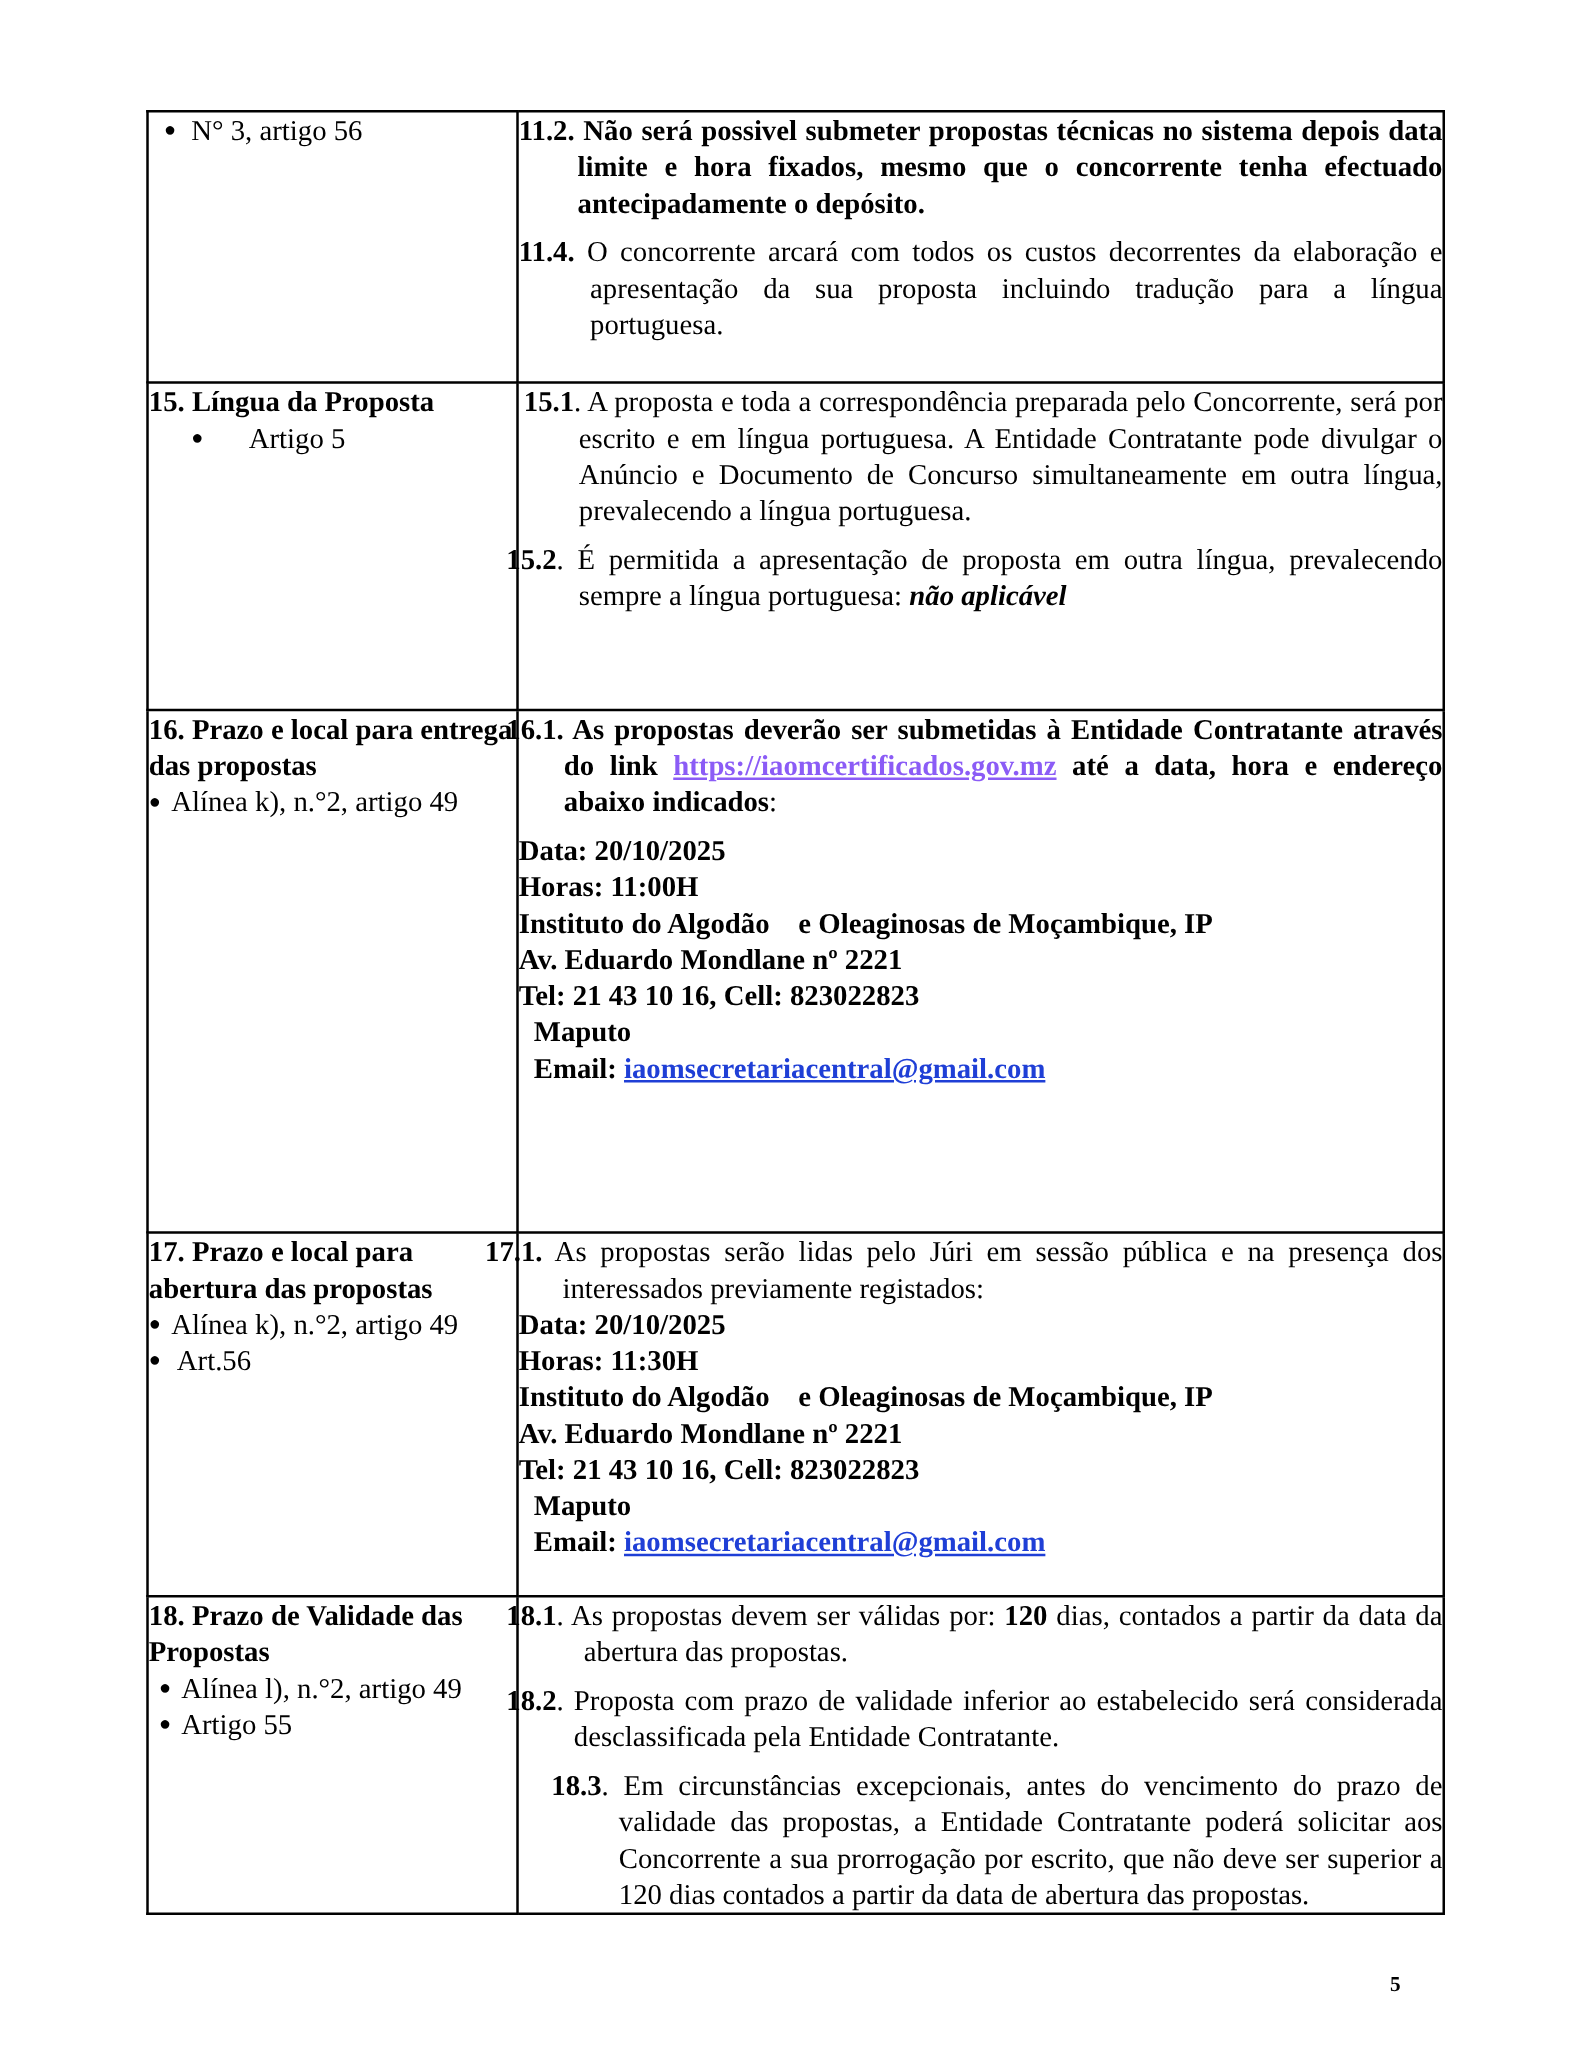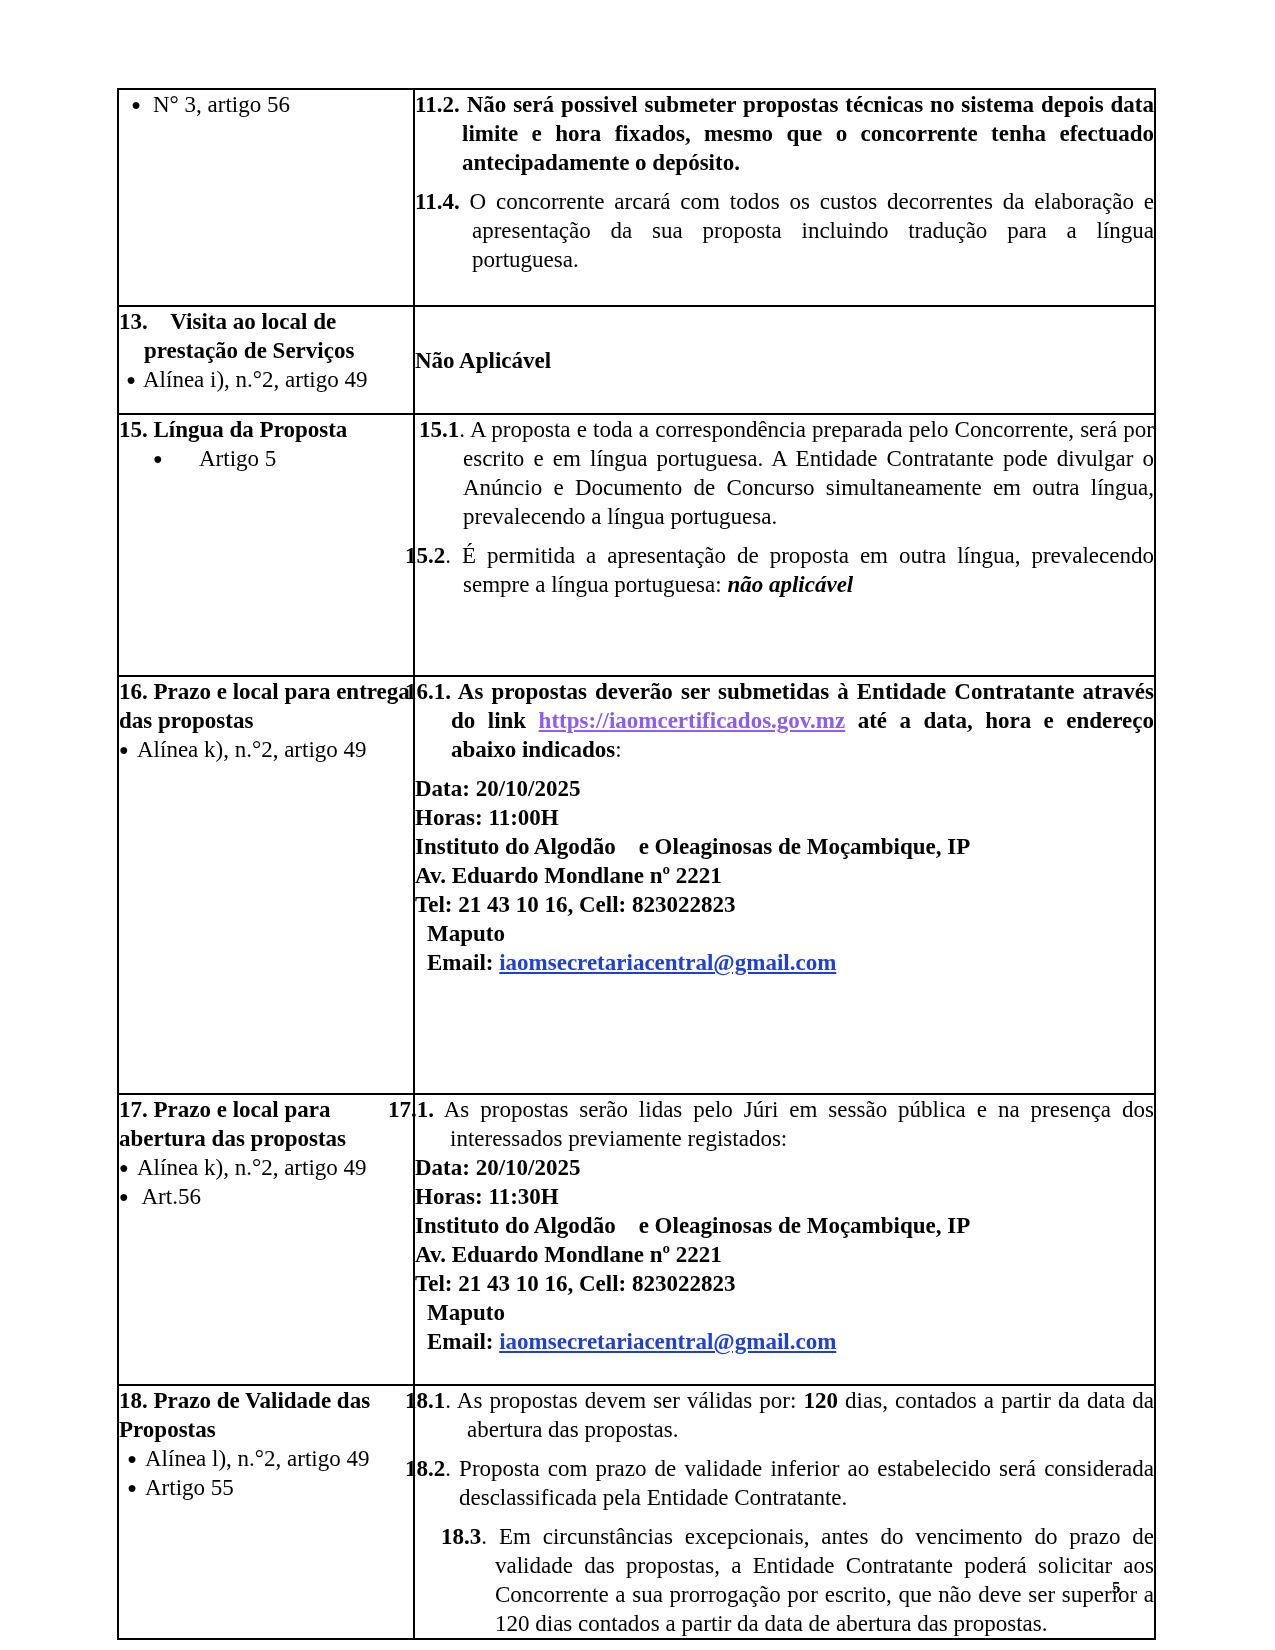--- a/index.html
+++ b/index.html
@@ -57,32 +57,20 @@
         <span>Não será possivel submeter propostas técnicas no sistema depois data limite e hora fixados, mesmo que o concorrente tenha efectuado antecipadamente o depósito.</span>
       </p>
       <div class="gap"></div>
       <p class="para hang" style="padding-left:57px;text-indent:-57px;">
         <span class="num">11.4.</span>
         <span>O concorrente arcará com todos os custos decorrentes da elaboração e apresentação da sua proposta incluindo tradução para a língua portuguesa.</span>
       </p>
     </td>
   </tr>
 
-  <tr style="height:108px;">
-    <td class="lc">
-      <div class="b" style="padding-left:25px;text-indent:-25px;white-space:pre-wrap;">13.    Visita ao local de prestação de Serviços</div>
-      <div class="bul">
-        <span class="dot" style="width:24px;">●</span>
-        <span>Alínea i), n.°2, artigo 49</span>
-      </div>
-    </td>
-    <td class="rc" style="vertical-align:middle;">
-      <div class="b">Não Aplicável</div>
-    </td>
-  </tr>
 
   <tr style="height:262px;">
     <td class="lc">
       <div class="b">15. Língua da Proposta</div>
       <div class="bul" style="padding-left:34px;">
         <span class="dot" style="width:46px;text-align:left;">●</span>
         <span>Artigo 5</span>
       </div>
     </td>
     <td class="rc">

